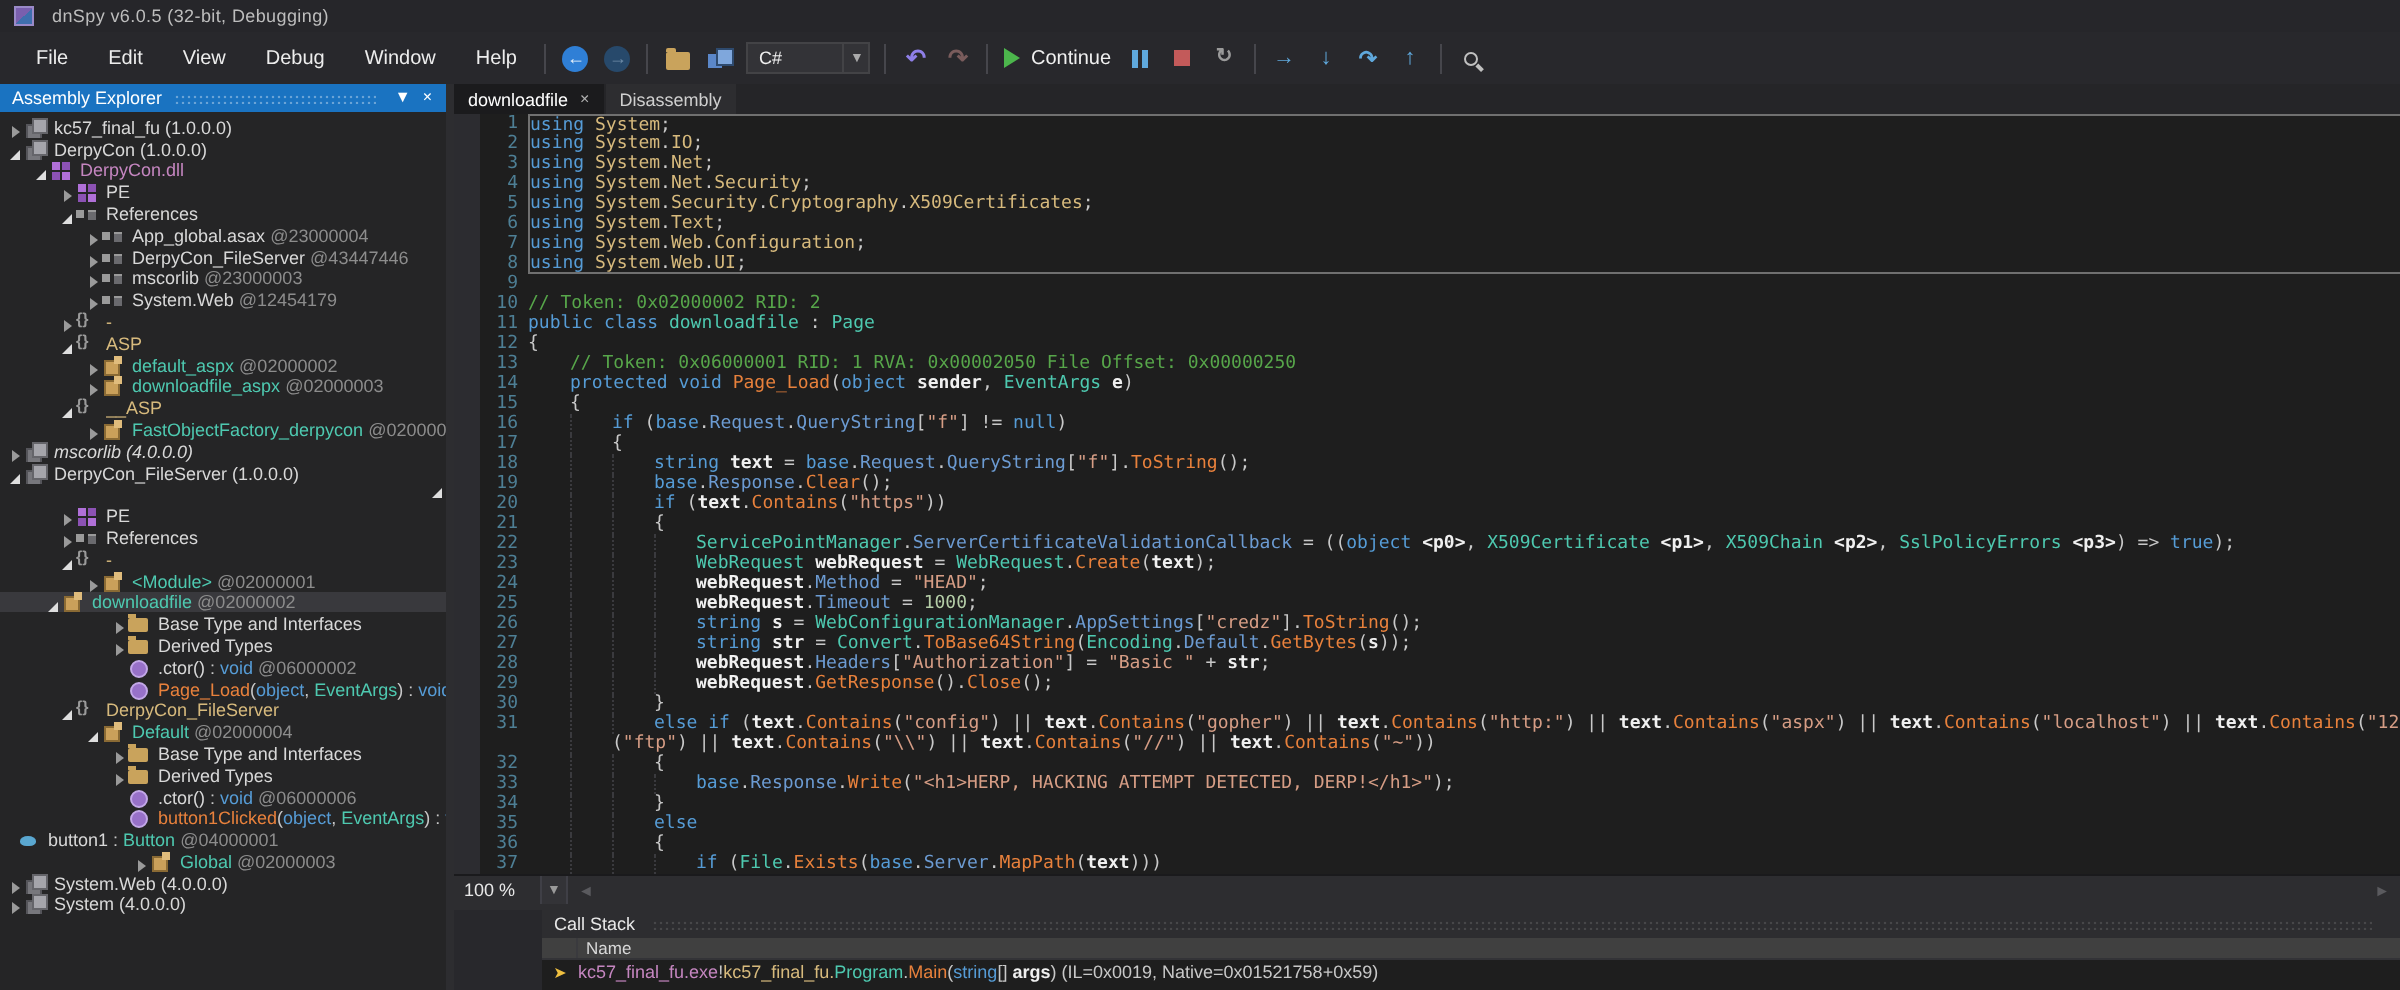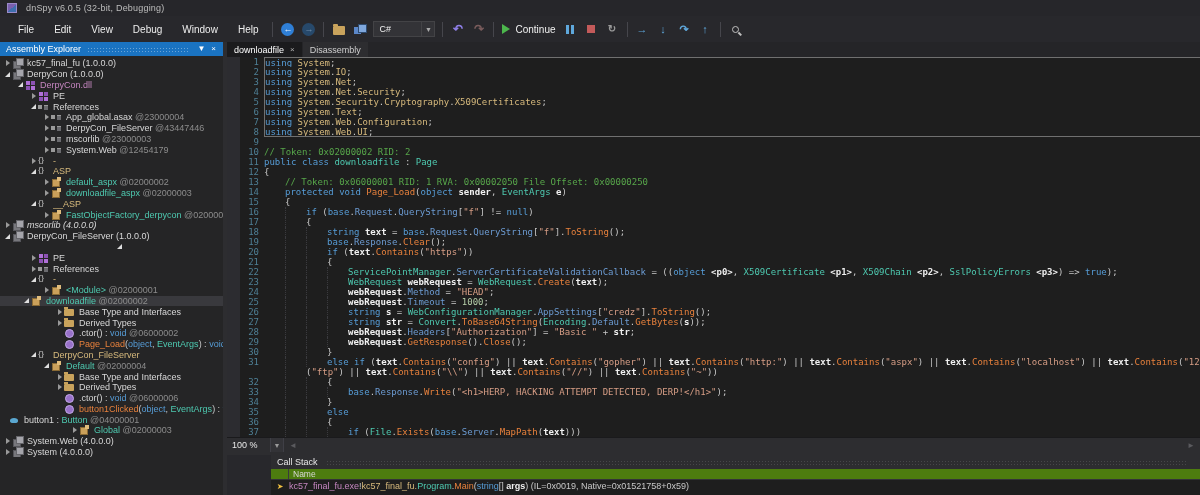--- a/index.html
+++ b/index.html
@@ -46,21 +46,21 @@
   .search-ic::after{content:"";position:absolute;left:5px;top:6px;width:4px;height:1.5px;background:#c0c0c0;transform:rotate(45deg);}
 
   
   .main{display:flex;height:453px;}
   .leftpanel{width:223px;display:flex;flex-direction:column;background:var(--c-panel);}
   .ae-header{height:14px;background:var(--c-accent);display:flex;align-items:center;padding:0 4px 0 6px;}
   .ae-title{font-size:9px;color:#fff;white-space:nowrap;}
   .ae-grip{flex:1;height:5px;margin:0 6px;background-image:radial-gradient(rgba(255,255,255,.35) .7px,transparent .8px);background-size:3px 3px;}
   .ae-btn{color:#fff;font-size:8px;padding:0 3px;line-height:1;}
   .tree{flex:1;overflow:hidden;padding-top:2px;font-size:9px;}
-  .tree-row{display:flex;align-items:center;height:10.8px;white-space:nowrap;overflow:hidden;}
+  .tree-row{display:flex;align-items:flex-end;height:10.8px;white-space:nowrap;overflow:hidden;}
   .tree-row.sel{background:#39393d;}
   .arrow{width:9px;flex:0 0 9px;display:flex;align-items:center;justify-content:center;}
   .arrow.c::before{content:"";border-left:4px solid #9a9a9a;border-top:3px solid transparent;border-bottom:3px solid transparent;}
   .arrow.o::before{content:"";border-bottom:5px solid #dedede;border-left:5px solid transparent;}
   .ticon{width:12px;flex:0 0 12px;height:10px;position:relative;margin-right:3px;}
   .ticon.asm::before{content:"";position:absolute;left:1px;top:3px;width:6px;height:6px;background:#77777c;border:1px solid #55555a;}
   .ticon.asm::after{content:"";position:absolute;left:4px;top:0;width:6px;height:6px;background:#a5a5ab;border:1px solid #65656a;}
   .ticon.mod{background-image:linear-gradient(#b070d8,#b070d8),linear-gradient(#8c52b4,#8c52b4),linear-gradient(#8c52b4,#8c52b4),linear-gradient(#b070d8,#b070d8);background-repeat:no-repeat;background-size:4px 4px;background-position:1px 1px,6px 1px,1px 6px,6px 6px;}
   .ticon.refs::before,.ticon.ref::before{content:"";position:absolute;left:0;top:3px;width:4px;height:4px;background:#9a9a9a;}
   .ticon.refs::after,.ticon.ref::after{content:"";position:absolute;left:6px;top:3px;width:4px;height:4px;background:#6a6a6e;border-top:1px solid #9a9a9a;}
@@ -105,21 +105,21 @@
   .hs-arrow{color:#5a5a5e;font-size:8px;padding:0 5px;}
   .hs-track{flex:1;}
 
   .hsplit{height:3px;background:#2d2d30;}
 
   
   .callstack{flex:1;display:flex;flex-direction:column;background:var(--c-editor);margin-left:44px;}
   .cs-title{height:14px;background:var(--c-strip);display:flex;align-items:center;padding:0 6px;}
   .cs-title-text{font-size:9px;color:#e8e8e8;white-space:nowrap;}
   .cs-grip{flex:1;height:5px;margin:0 8px;background-image:radial-gradient(rgba(255,255,255,.12) .7px,transparent .8px);background-size:3px 3px;}
-  .cs-header{height:11px;background:#4d7c0f;border-bottom:1px solid #333337;display:flex;align-items:flex-end;font-size:8.5px;color:#d8d8d8;}
+  .cs-header{height:11px;background:#404040;border-bottom:1px solid #333337;display:flex;align-items:flex-end;font-size:8.5px;color:#d8d8d8;}
   .cs-iconcol{width:18px;flex:0 0 18px;border-right:1px solid #3a3a3e;height:100%;}
   .cs-colname{padding-left:4px;}
   .cs-rows{flex:1;overflow:hidden;}
   .cs-row{display:flex;align-items:center;height:12px;font-size:9px;white-space:pre;overflow:hidden;}
   .cs-arrow{width:18px;flex:0 0 18px;display:flex;justify-content:center;color:#f0c040;font-size:8px;}
 </style>
 </head>
 <body>
 
 <div class="window">
@@ -369,21 +369,21 @@
           <div class="tree-row" style="padding-left: 55px;">
             <span class="arrow"></span>
             <span class="ticon mth"></span>
             <span class="tlabel"><span class="m">button1Clicked</span><span class="pl">(</span><span class="k">object</span><span class="pl">, </span><span class="ty">EventArgs</span><span class="pl">) : </span><span class="k">void</span></span>
           </div>
           <div class="tree-row" style="">
             <span class="arrow"></span>
             <span class="ticon fld"></span>
             <span class="tlabel"><span class="w">button1 </span><span class="pl">: </span><span class="ty">Button </span><span class="tok">@04000001</span></span>
           </div>
-          <div class="tree-row" style="padding-left: 42px; margin-left: 28px;">
+          <div class="tree-row" style="padding-left: 66px;">
             <span class="arrow c"></span>
             <span class="ticon cls"></span>
             <span class="tlabel"><span class="ty">Global </span><span class="tok">@02000003</span></span>
           </div>
           <div class="tree-row" style="padding-left: 3px;">
             <span class="arrow c"></span>
             <span class="ticon asm"></span>
             <span class="tlabel"><span class="w">System.Web (4.0.0.0)</span></span>
           </div>
           <div class="tree-row" style="padding-left: 3px;">

